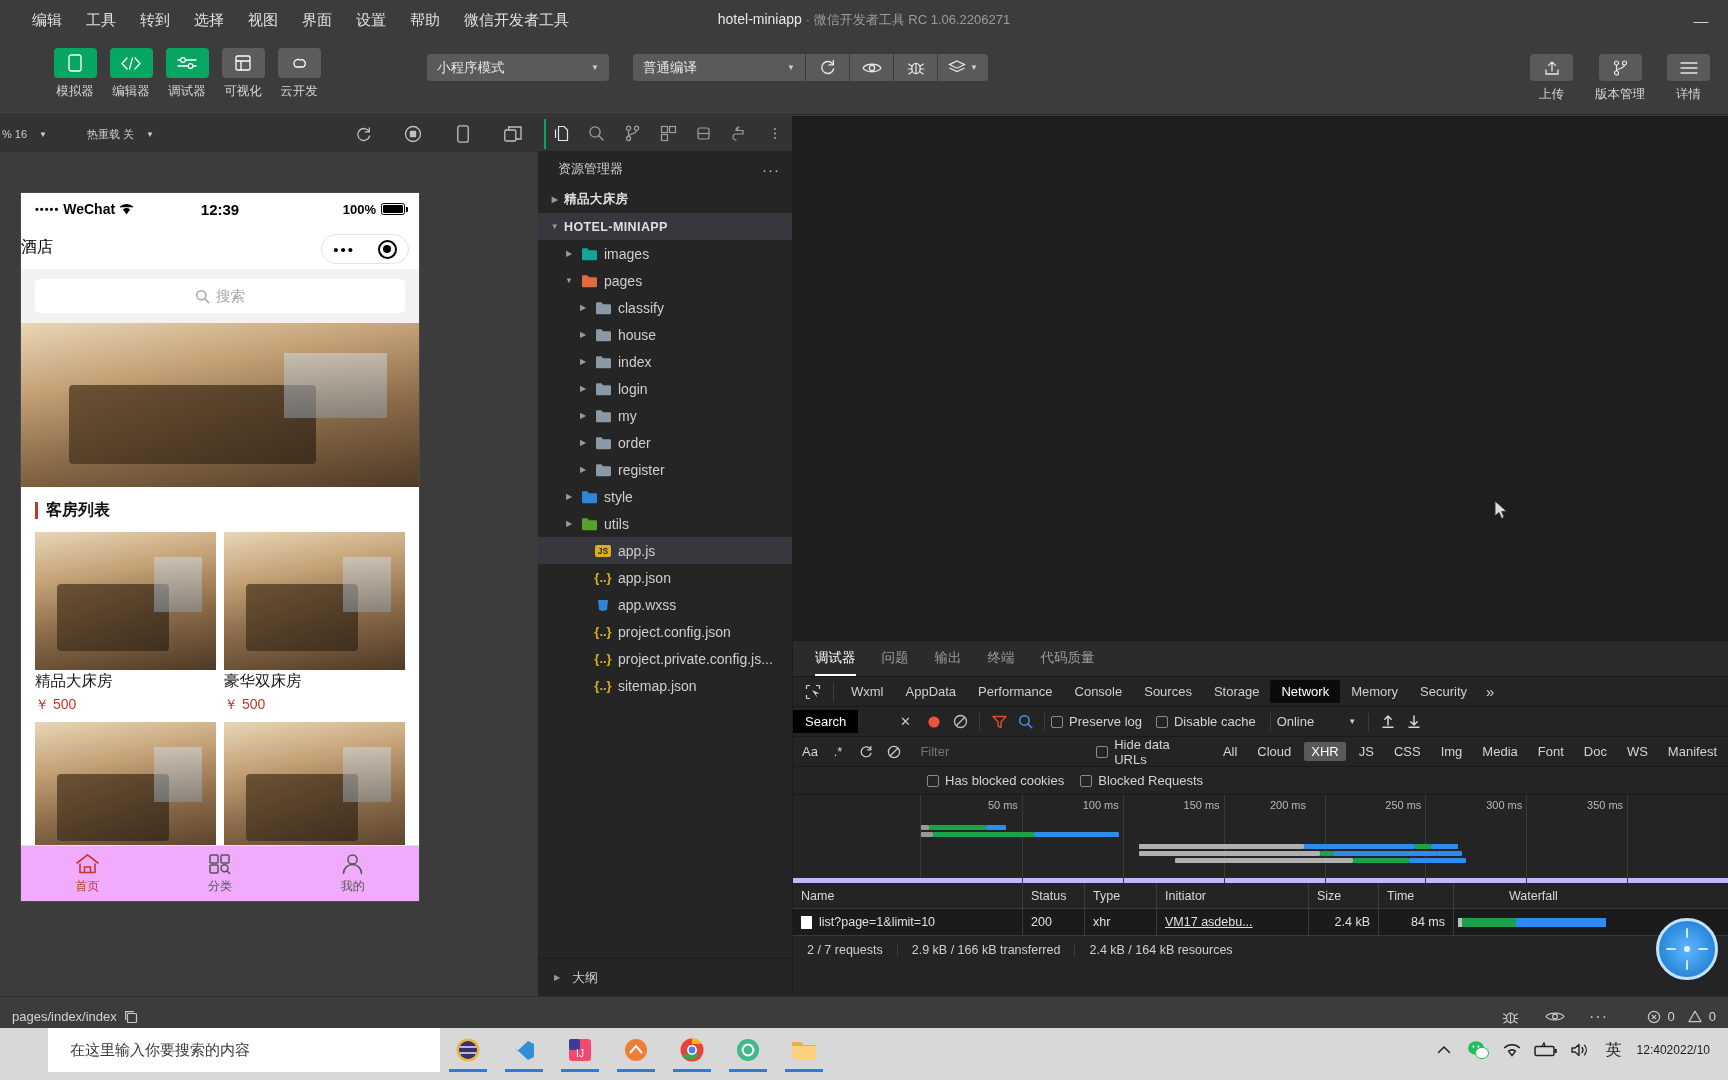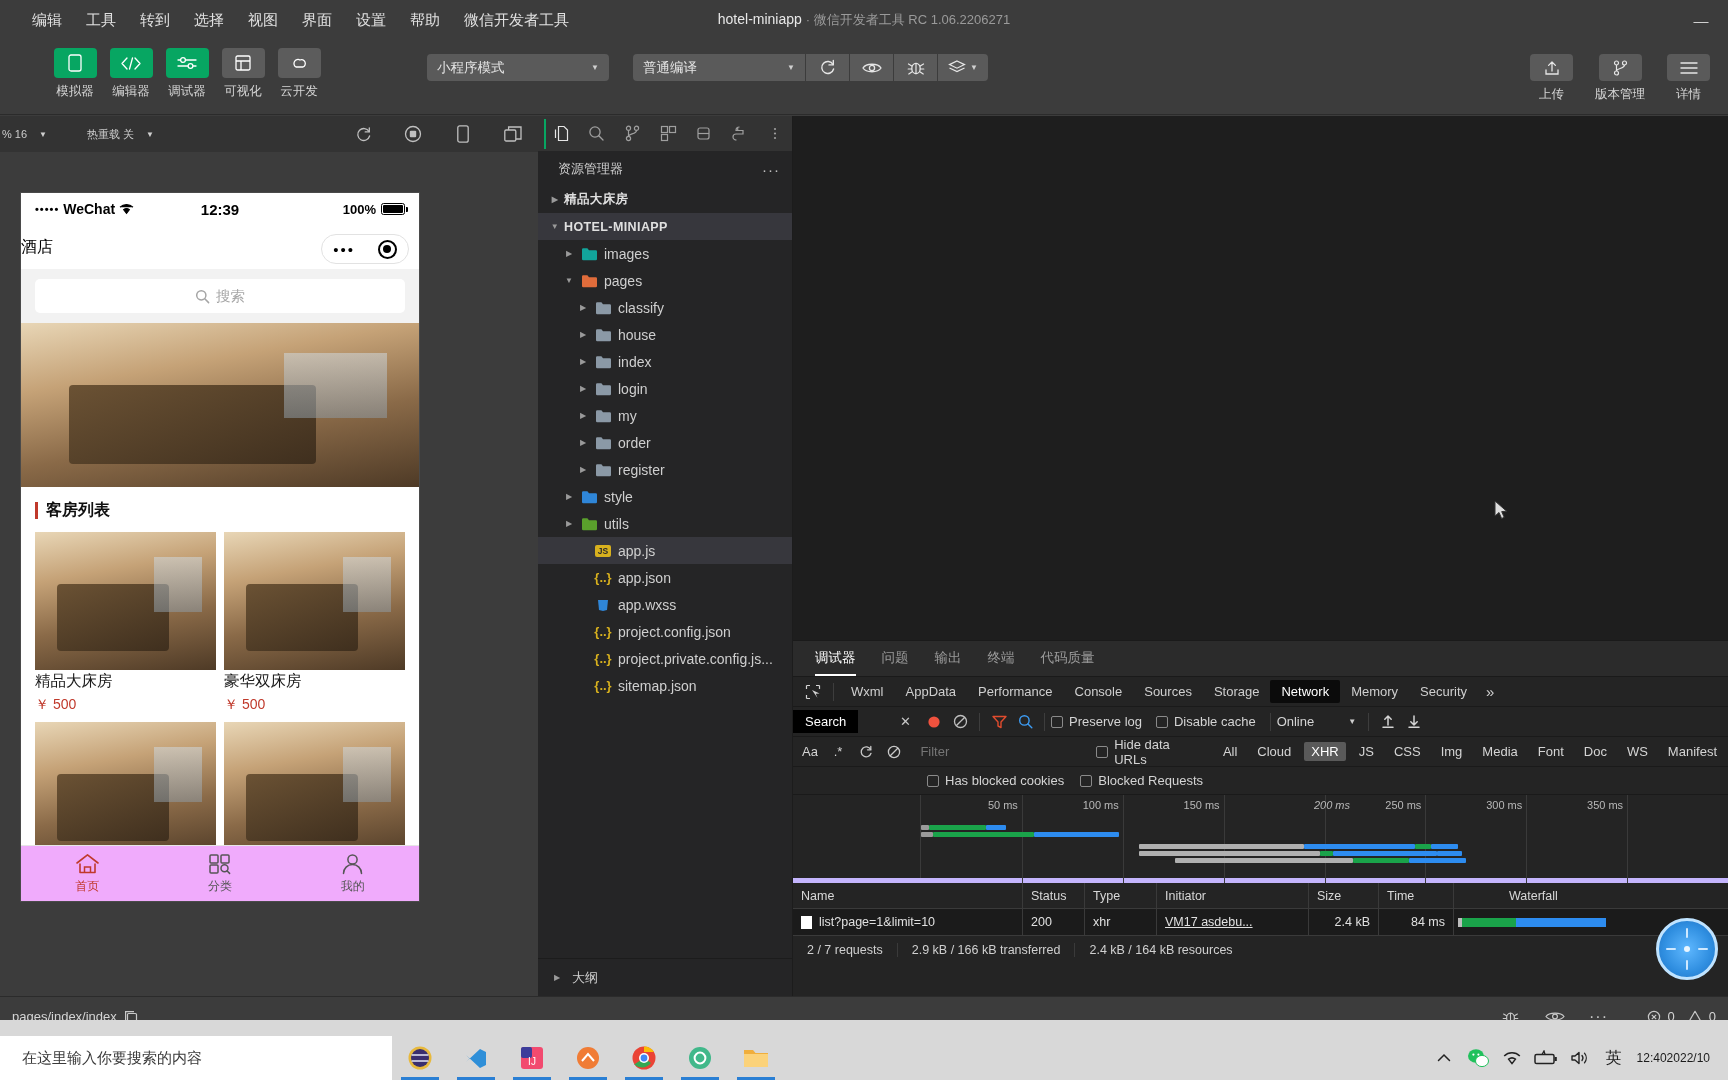--- a/index.html
+++ b/index.html
@@ -235,22 +235,22 @@
   
   .appstatus {
     position: absolute; left: 0; top: 996px; width: 1728px; height: 40px;
     background: #3c3c3c; display: flex; align-items: center; border-top: 1px solid #2b2b2b;
   }
   .as-path { font-size: 13px; color: #d4d4d4; margin-left: 12px; }
   .as-ico { width: 28px; height: 26px; display: flex; align-items: center; justify-content: center; cursor: pointer; }
 
   
   .taskbar {
-    position: absolute; left: 0; bottom: 0; width: 1728px; height: 60px;
-    background: #d8d8d8; display: flex; align-items: flex-end;
+    position: absolute; left: 0; bottom: 0; width: 1728px; height: 52px;
+    background: #d8d8d8; display: flex; align-items: flex-start; padding-left: 48px;
   }
   .tb-search {
     width: 392px; height: 44px; background: #fff; display: flex; align-items: center;
     padding-left: 22px; font-size: 15px; color: #3a3a3a;
   }
   .tbi { width: 56px; height: 44px; display: flex; align-items: center; justify-content: center; position: relative; cursor: pointer; }
   .tbi .under { position: absolute; bottom: 0; left: 9px; right: 9px; height: 3px; background: #2a7fd4; }
   .tray { margin-left: auto; display: flex; align-items: center; gap: 0; padding-right: 6px; }
   .tray-i { width: 34px; height: 44px; display: flex; align-items: center; justify-content: center; cursor: pointer; }
   .clock { display: flex; flex-direction: row; align-items: flex-end; justify-content: center;
@@ -912,21 +912,21 @@
     <div class="overview">
       <div style="position:absolute;left:0;top:0;bottom:0;width:128px;border-right:1px solid #3a3a3a;"></div>
       <div class="ov-ruler" id="ov-ruler">
           <div class="ov-tick" style="left: 228.875px;"></div>
           <div class="ov-lbl" style="left: 228.875px;">50 ms</div>
           <div class="ov-tick" style="left: 329.75px;"></div>
           <div class="ov-lbl" style="left: 329.75px;">100 ms</div>
           <div class="ov-tick" style="left: 430.625px;"></div>
           <div class="ov-lbl" style="left: 430.625px;">150 ms</div>
           <div class="ov-tick" style="left: 531.5px;"></div>
-          <div class="ov-lbl" style="left: 561px; font-style: italic;">200 ms</div>
+          <div class="ov-lbl" style="left: 517px;">200 ms</div>
           <div class="ov-tick" style="left: 632.375px;"></div>
           <div class="ov-lbl" style="left: 632.375px;">250 ms</div>
           <div class="ov-tick" style="left: 733.25px;"></div>
           <div class="ov-lbl" style="left: 733.25px;">300 ms</div>
           <div class="ov-tick" style="left: 834.125px;"></div>
           <div class="ov-lbl" style="left: 834.125px;">350 ms</div>
         </div>
       <div id="ov-bars">
           <div class="ov-bar" style="left: 128px; width: 8.07px; top: 30px; background: rgb(154, 154, 154);"></div>
           <div class="ov-bar" style="left: 136.07px; width: 56.49px; top: 30px; background: rgb(26, 163, 74);"></div>

